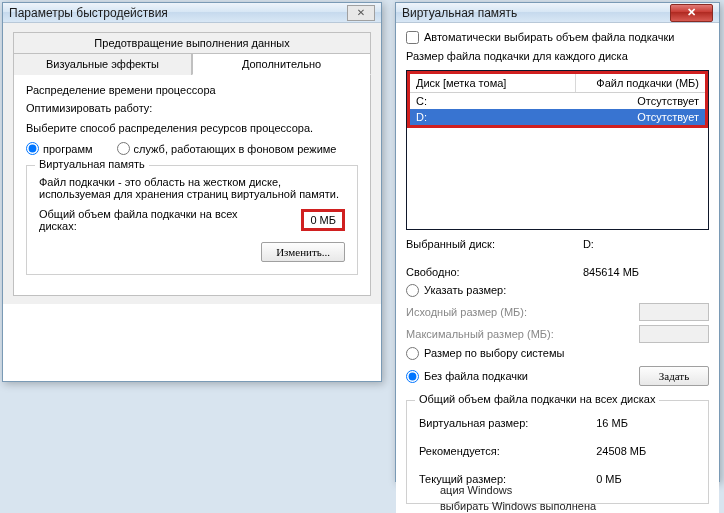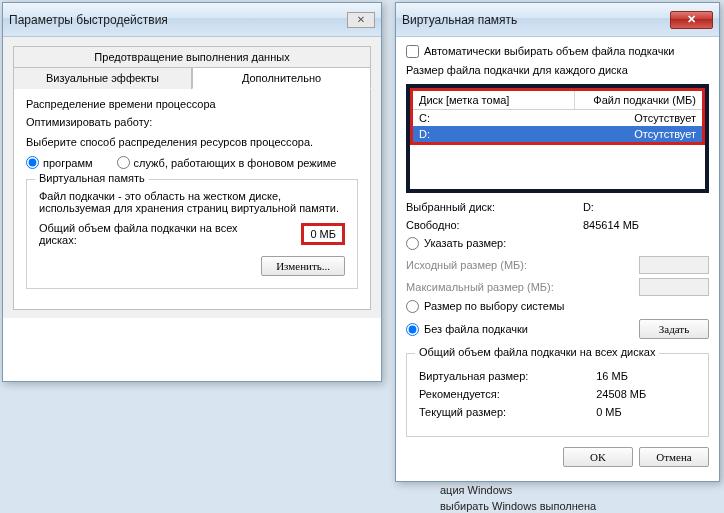--- a/index.html
+++ b/index.html
@@ -12,21 +12,21 @@
   position: relative;
   overflow: hidden;
 }
 .window {
   position: absolute;
   background: #fff;
   border: 1px solid #7a9ab5;
   box-shadow: 2px 2px 8px rgba(0,0,0,0.25);
 }
 .titlebar {
-  height: 34px;
+  height: 20px;
   background: linear-gradient(to bottom, #eef4fa 0%, #d8e7f5 45%, #c5d9ed 46%, #d8e7f5 100%);
   border-bottom: 1px solid #b8c8d8;
   display: flex;
   align-items: center;
   padding: 0 6px;
   position: relative;
 }
 .titlebar-text {
   font-size: 12px;
   color: #1a1a1a;
@@ -170,30 +170,30 @@
 .disk-row {
   display: flex;
   font-size: 11px;
 }
 .disk-row > div { padding: 2px 6px; }
 .disk-row.selected {
   background: #3874d1;
   color: #fff;
 }
 .disk-area {
-  border: 4px solid #0f172a;
-  background: #fff;
-  height: 109px;
+  border: 1px solid #0f172a;
+  background: #fff;
+  height: 160px;
   margin-bottom: 8px;
   position: relative;
 }
 .info-grid {
   display: grid;
   grid-template-columns: auto auto;
-  gap: 6px 18px;
+  gap: 16px 18px;
   font-size: 11px;
   margin: 6px 0;
 }
 .input-row {
   display: flex;
   align-items: center;
   justify-content: space-between;
   margin: 4px 0;
 }
 .input-dis {

